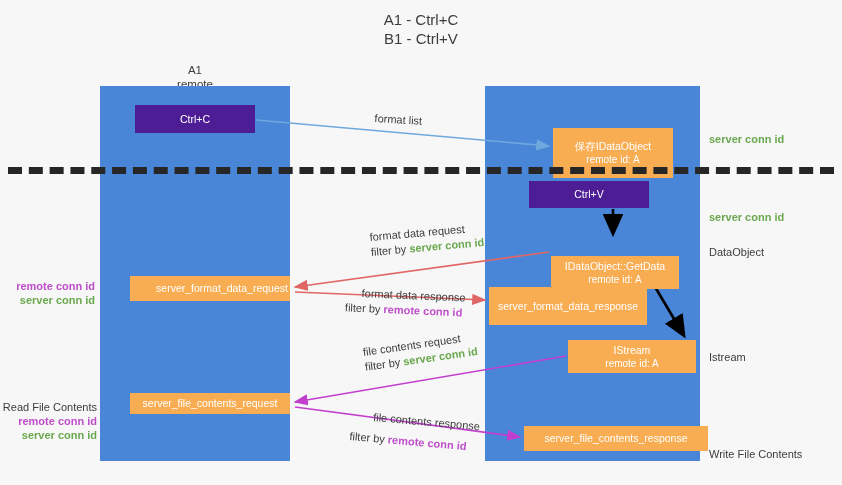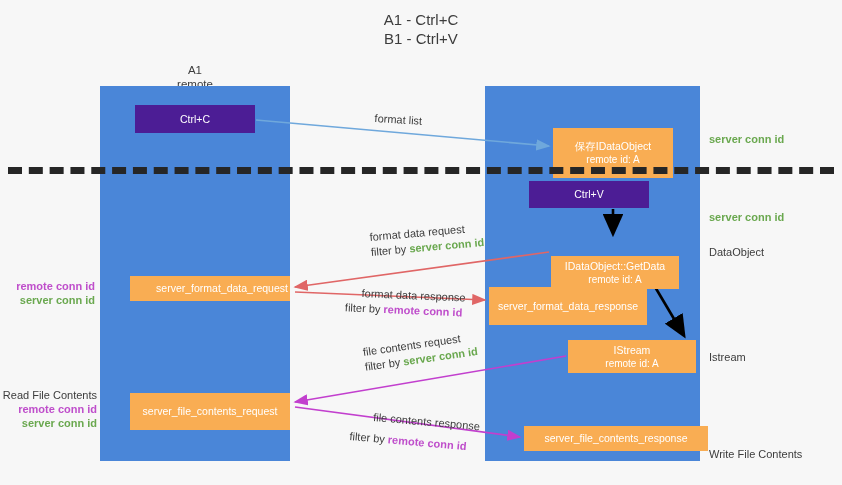--- a/index.html
+++ b/index.html
@@ -68,21 +68,21 @@
   .box .sub { font-size: 10px; line-height: 13px; }
 
   #box-ctrl-c      { left: 135px; top: 105px; width: 120px; height: 28px; }
   #box-save-ido    { left: 553px; top: 128px; width: 120px; height: 50px; }
   #box-ctrl-v      { left: 529px; top: 181px; width: 120px; height: 27px; text-align: right; }
   #box-getdata     { left: 551px; top: 236px; width: 128px; height: 33px; margin-top: 20px; }
   #box-istream     { left: 568px; top: 340px; width: 128px; height: 33px; }
 
   #box-sfdreq      { left: 130px; top: 276px; width: 160px; height: 25px; padding-left: 28px; }
   #box-sfdresp     { left: 489px; top: 287px; width: 158px; height: 38px; }
-  #box-sfcreq      { left: 130px; top: 393px; width: 160px; height: 37px; }
+  #box-sfcreq      { left: 130px; top: 393px; width: 160px; height: 21px; }
   #box-sfcresp     { left: 524px; top: 426px; width: 184px; height: 25px; }
 
   
   .side-note {
     position: absolute;
     font-size: 11px;
     line-height: 14px;
     white-space: nowrap;
   }
   .green-txt  { color: #6aa84f; font-weight: bold; }
@@ -97,21 +97,21 @@
 
   
   .left-note {
     position: absolute;
     font-size: 11px;
     line-height: 14px;
     white-space: nowrap;
     text-align: right;
   }
   #note-left-1 { left: 0px; width: 95px; top: 279px; }
-  #note-readfile { left: 0px; width: 97px; top: 388px; }
+  #note-readfile { left: 0px; width: 97px; top: 400px; }
 
   
   .edge-label {
     position: absolute;
     font-size: 11px;
     line-height: 15px;
     white-space: nowrap;
     color: #3c3c3c;
     transform-origin: left top;
   }

